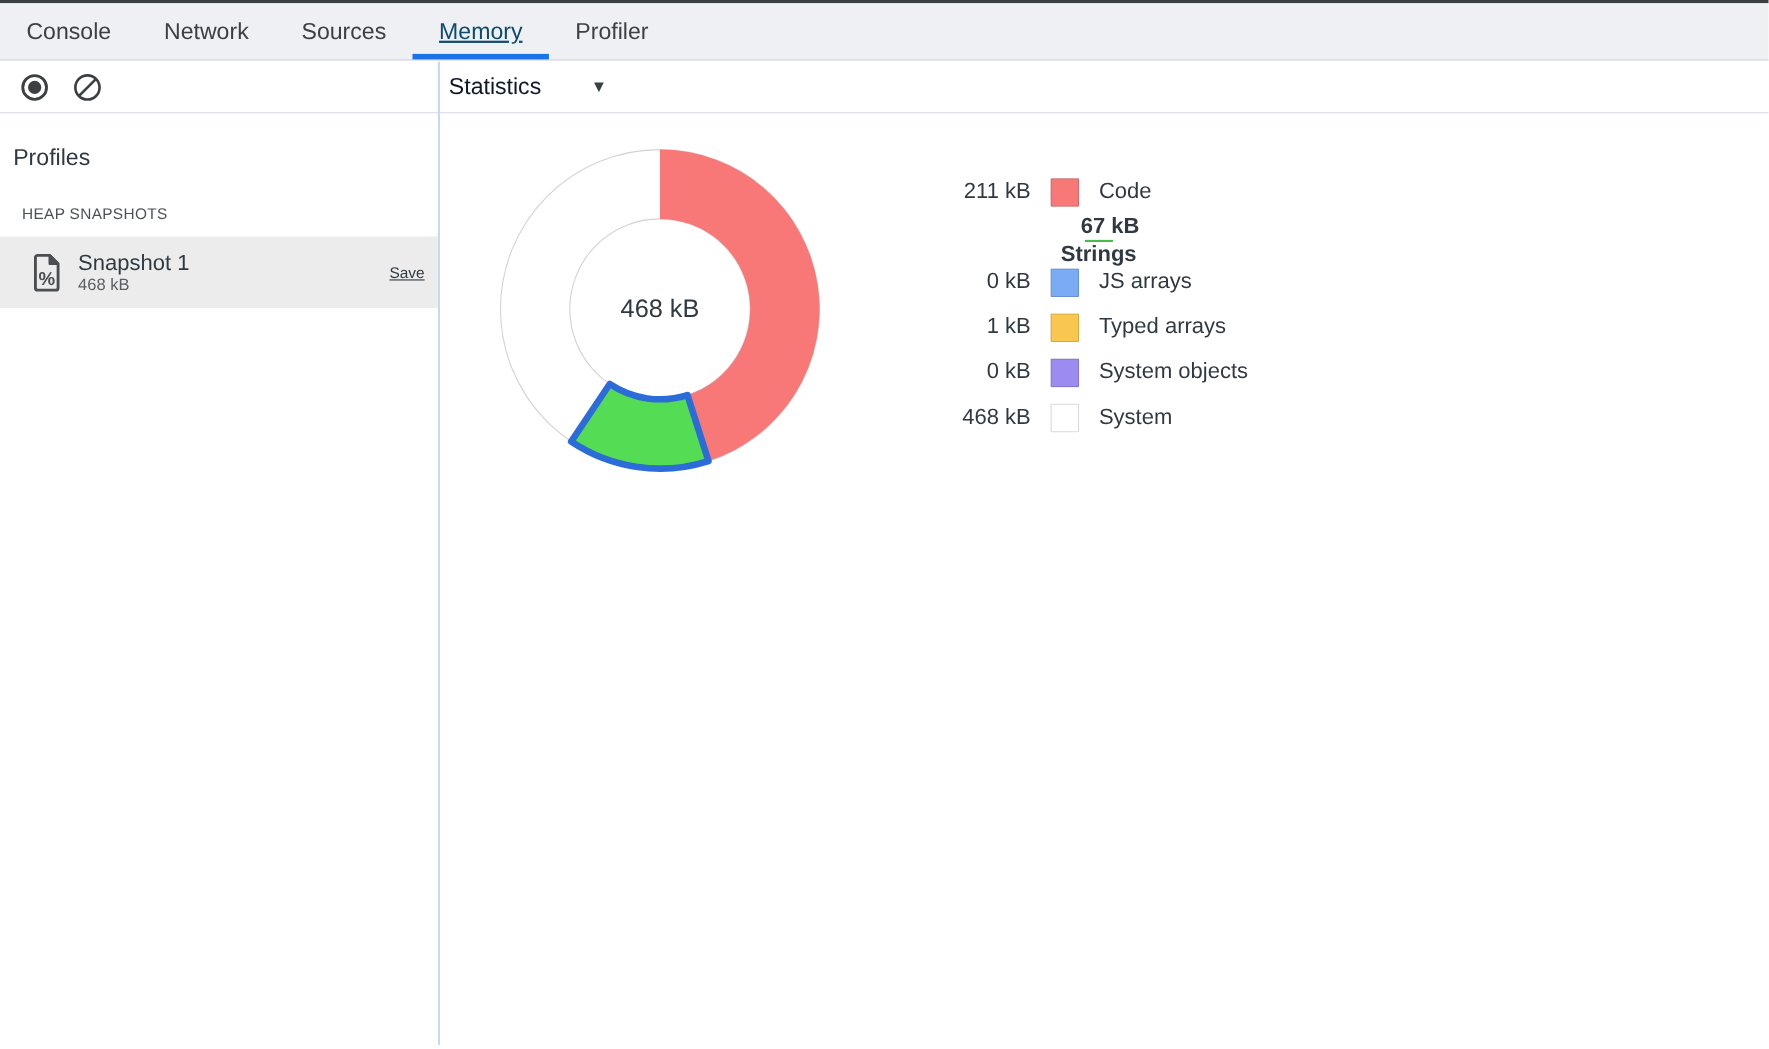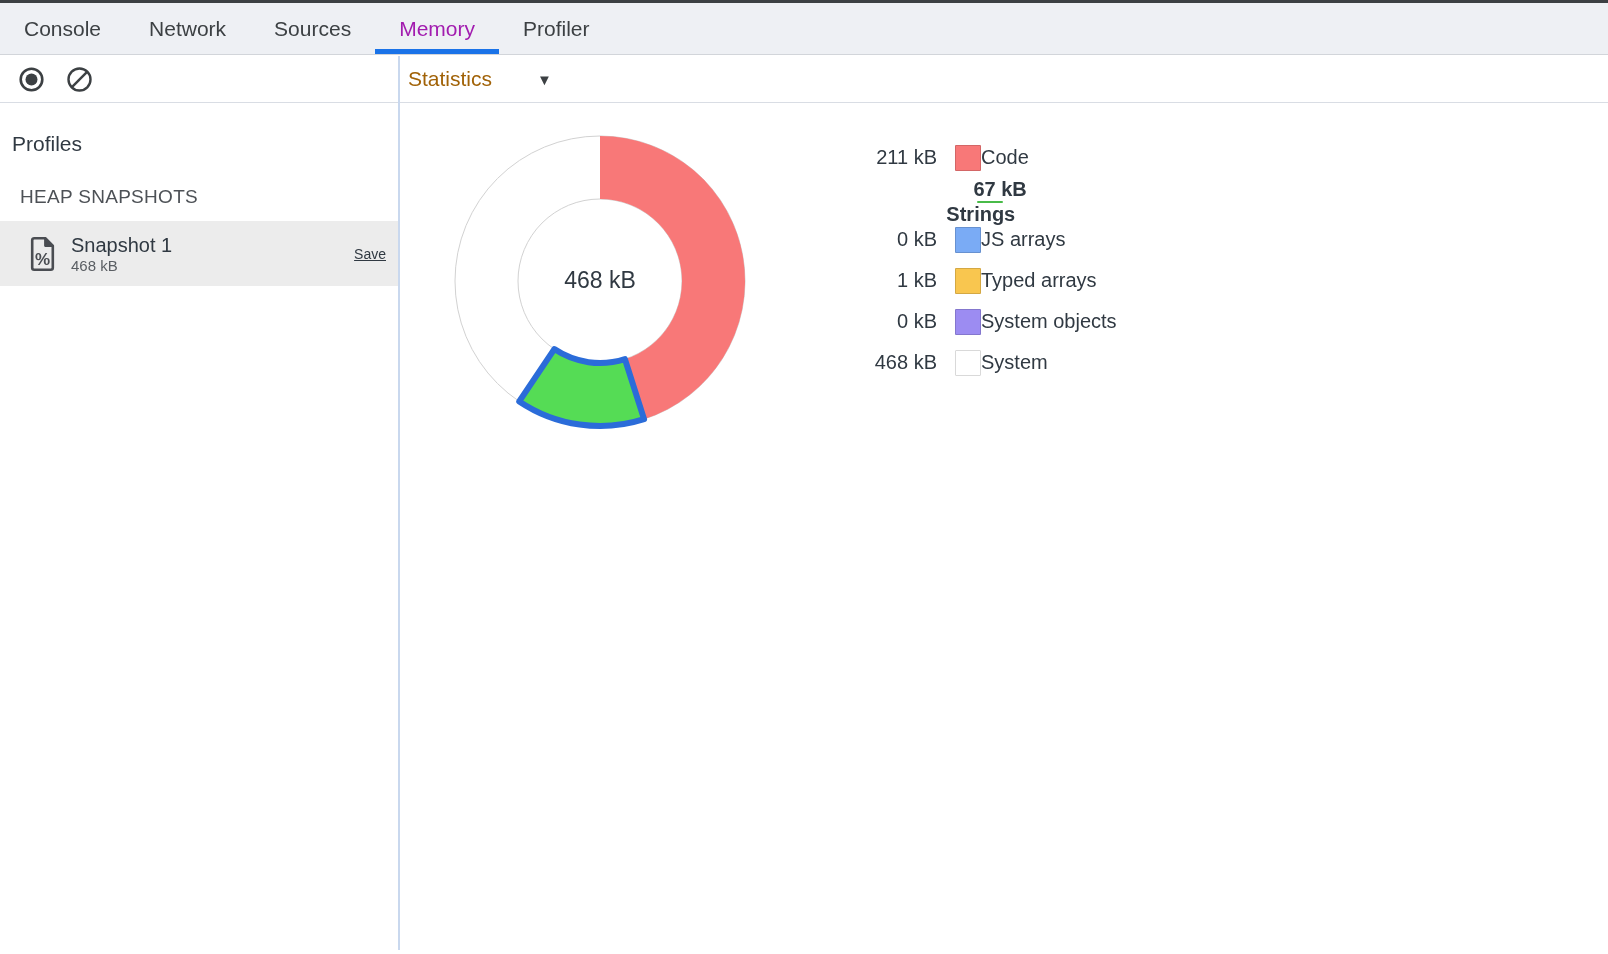--- a/index.html
+++ b/index.html
@@ -7,60 +7,60 @@
   body { font-family:"Liberation Sans", sans-serif; color:#333; }
   .devtools { position:relative; width:1608px; height:954px; background:#fff; overflow:hidden; }
 
   
   .top-strip { position:absolute; left:0; top:0; width:100%; height:3px; background:#3c4043; }
 
   
   .tab-bar { position:absolute; left:0; top:3px; width:100%; height:52px; background:#eef0f4;
              border-bottom:1px solid #d2d5da; display:flex; align-items:flex-end; }
   .tab { padding:0 24px; line-height:51px; font-size:21px; color:#3c4043; position:relative; white-space:nowrap; }
-  .tab.active { color:#a21caf; }
+  .tab.active { color:#0c4a6e;text-decoration:underline; }
   .tab.active::after { content:""; position:absolute; left:0; right:0; bottom:0; height:5px; background:#1a73e8; }
 
   
   .toolbar { position:absolute; left:0; top:56px; width:100%; height:47px; background:#fff;
              border-bottom:1px solid #d9dde4; }
   .toolbar-left { position:absolute; left:0; top:0; width:398px; height:100%;
                   display:flex; align-items:center; padding-left:18px; gap:21px; }
   .icon-btn { width:27px; height:27px; display:flex; align-items:center; justify-content:center; }
   .toolbar-right { position:absolute; left:400px; top:0; right:0; height:100%;
                    display:flex; align-items:center; padding-left:8px; }
-  .select-label { font-size:21px; color:#a16207; }
+  .select-label { font-size:21px; color:#0f172a; }
   .select-caret { margin-left:45px; font-size:15px; color:#3c4043; }
 
   
   .v-divider { position:absolute; left:398px; top:56px; width:2px; height:894px; background:#c9d8ee; }
 
   
   .sidebar { position:absolute; left:0; top:104px; width:398px; bottom:0; background:#fff; }
   .sidebar-title { margin:28px 0 0 12px; font-size:21px; color:#303942; }
-  .sidebar-section { margin:30px 16px 0 20px; font-size:19px; color:#4d5156; letter-spacing:0.3px; }
+  .sidebar-section { margin:30px 16px 0 20px; font-size:14px; color:#4d5156; letter-spacing:0.3px; }
   .snapshot-row { margin-top:13px; height:65px; background:#ececec; display:flex; align-items:center;
                   padding:0 12px 0 30px; }
   .snapshot-texts { margin-left:15px; display:flex; flex-direction:column; gap:0; }
   .snapshot-name { font-size:20px; color:#303942; }
   .snapshot-size { font-size:15px; color:#5a5e63; }
   .snapshot-spacer { flex:1; }
   .snapshot-save { font-size:14px; color:#303942; text-decoration:underline; }
 
   
   .main { position:absolute; left:400px; top:104px; right:0; bottom:0; background:#fff; }
   .donut-wrap { position:absolute; left:40px; top:17px; width:320px; height:320px; }
   .donut-center-label { position:absolute; left:40px; top:163px; width:320px; text-align:center;
                         font-size:23px; color:#303942; }
-  .legend { position:absolute; left:445px; top:33px; }
+  .legend { position:absolute; left:445px; top:50px; }
   .legend-row { height:41px; display:flex; align-items:center; font-size:20px; color:#303942; }
   .legend-row.selected { font-weight:bold;flex-direction:column; }
   .legend-value { width:92px; text-align:right; white-space:nowrap; }
   .legend-swatch { width:26px; height:26px; margin-left:18px; border:1px solid rgba(0,0,0,0.15); border-radius:1px; }
-  .legend-label { white-space:nowrap; }
+  .legend-label { margin-left:18px; white-space:nowrap; }
 </style>
 </head>
 <body>
 
 <div class="devtools">
 
   <div class="top-strip"></div>
 
   <div class="tab-bar">
     <div class="tab">Console</div>

